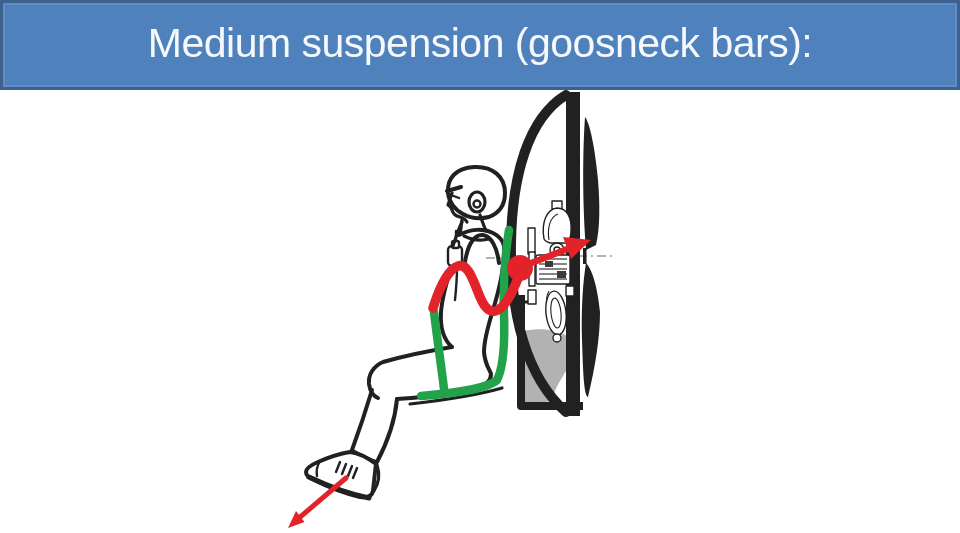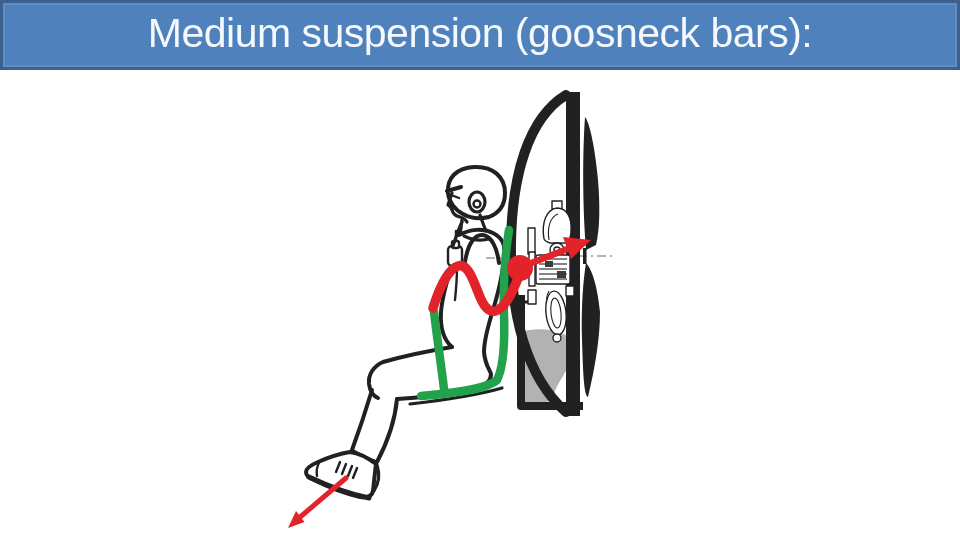--- a/index.html
+++ b/index.html
@@ -1,21 +1,21 @@
 <!DOCTYPE html>
 <html style="--banner-bg: #4f81bd; --banner-border: #3c618e; --banner-text: #f5f8fc; --ink: #212121; --red: #e2232a; --green: #21a24b; --tank-gray: #b2b2b2; --centerline-gray: #9a9a9a;"><head>
 <meta charset="utf-8">
 <style>
   html,body { margin:0; padding:0; background:#ffffff; }
   .slide {
     position:relative; width:960px; height:533px; background:#ffffff;
     overflow:hidden; font-family:"Liberation Sans", sans-serif;
   }
   .banner {
-    position:absolute; top:0; left:0; width:960px; height:70px;
+    position:absolute; top:0; left:0; width:960px; height:90px;
     box-sizing:border-box;
     background:var(--banner-bg);
     border:3px solid var(--banner-border);
     box-shadow: inset 0 0 0 2px rgba(255,255,255,0.10);
     display:flex; align-items:center; justify-content:center;
   }
   .banner-title {
     color:var(--banner-text);
     font-size:41px;
     letter-spacing:-0.5px;

